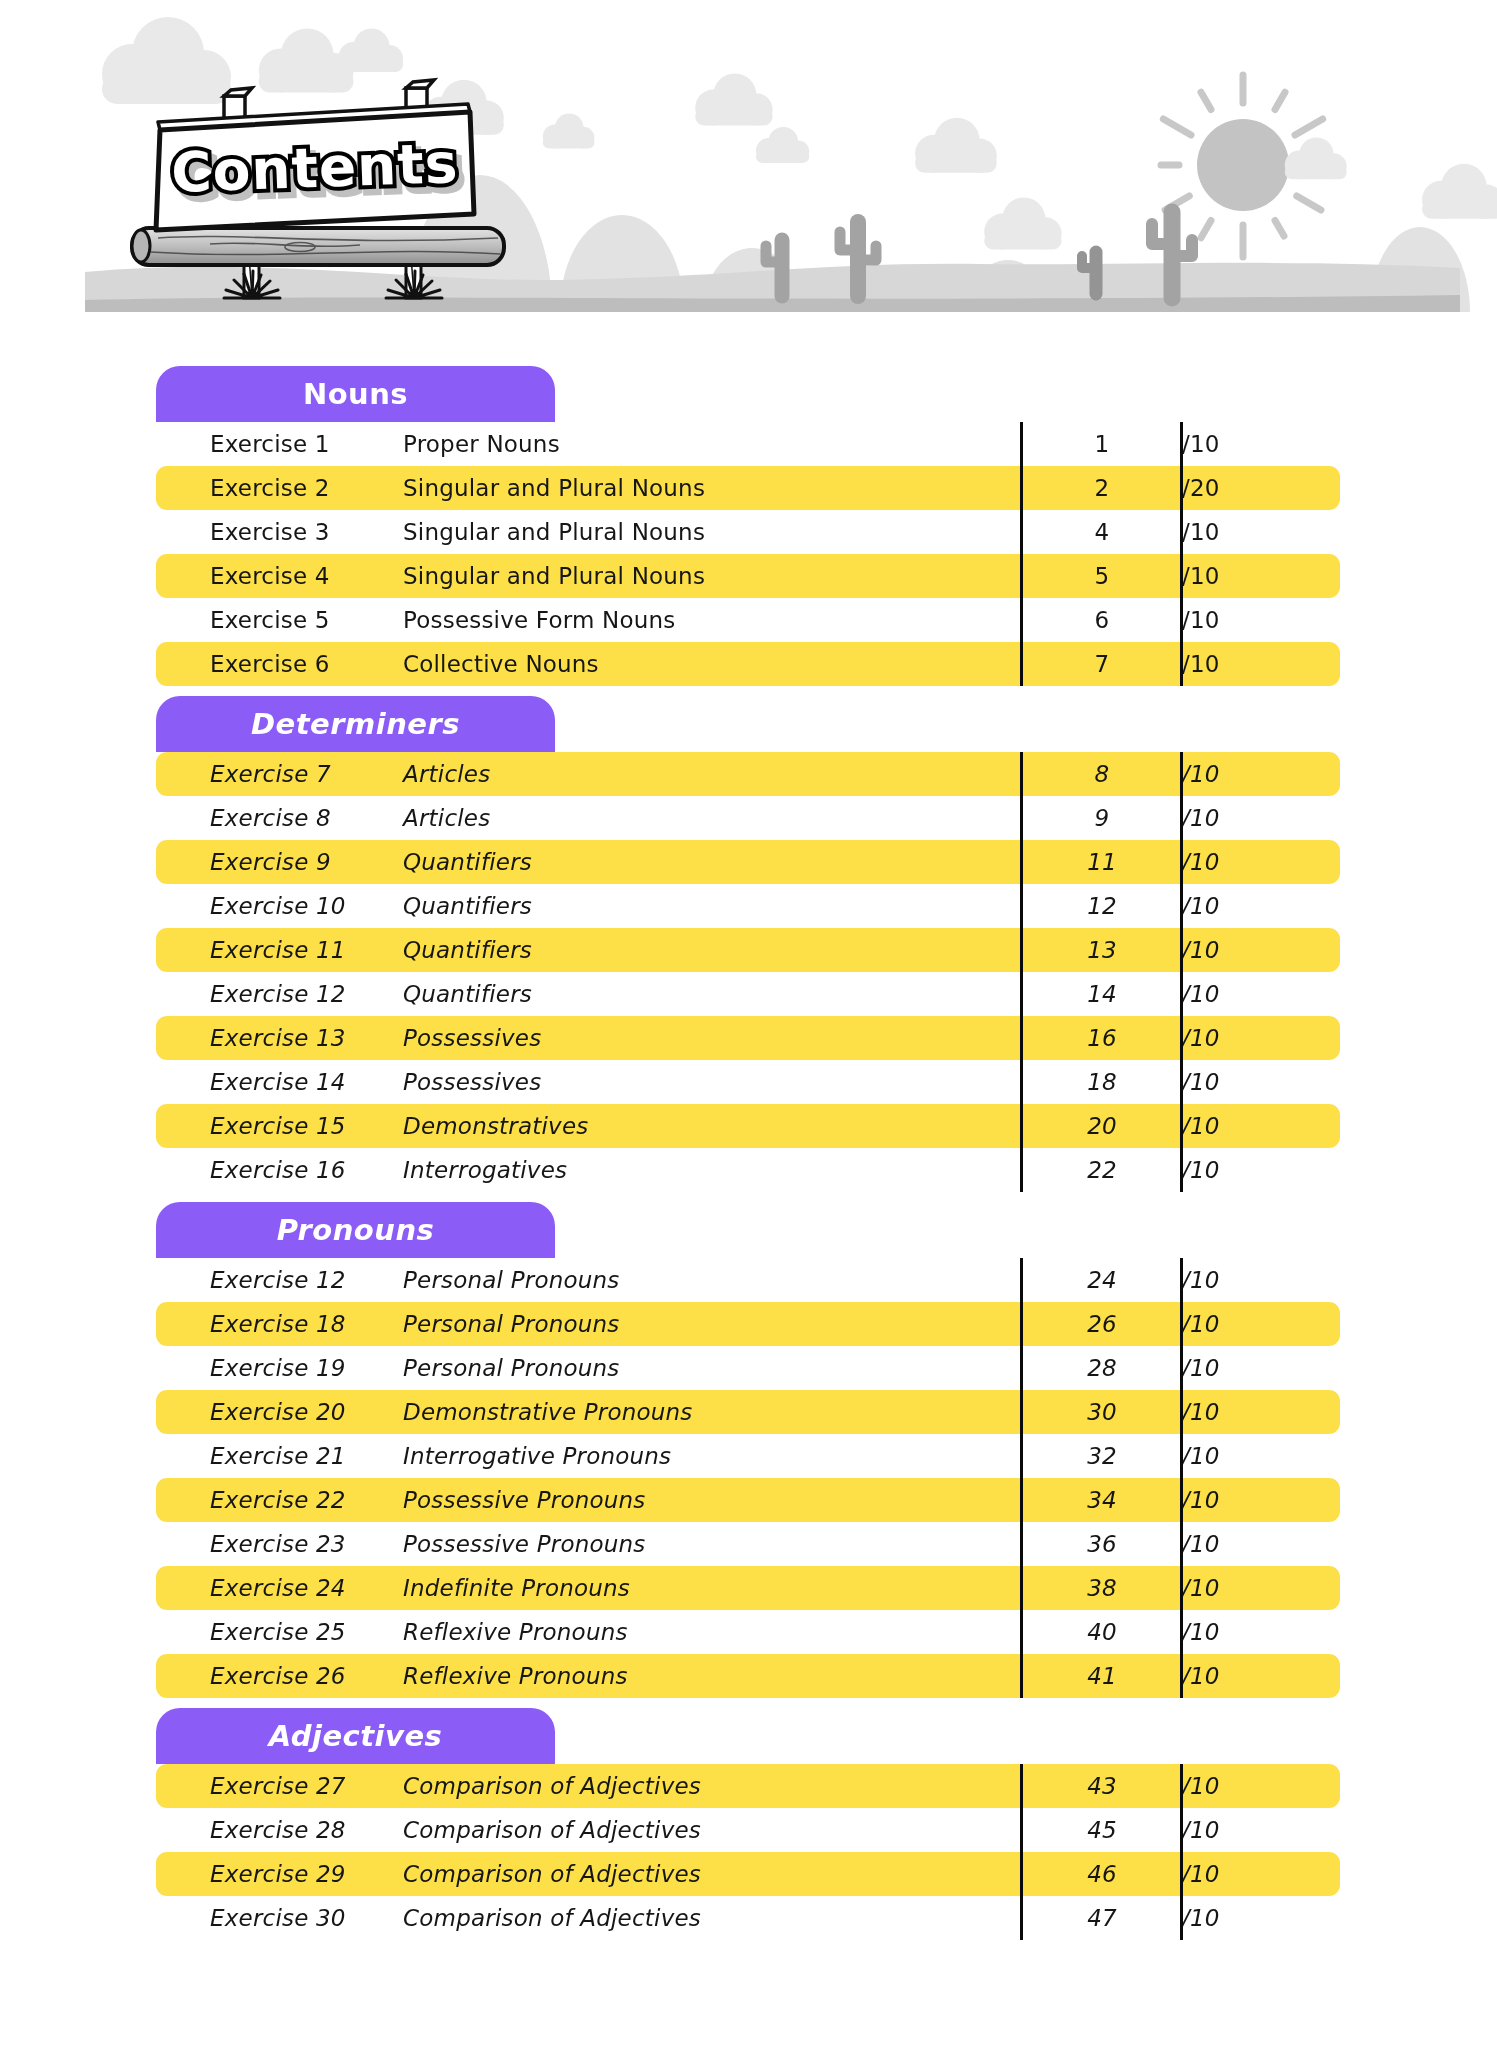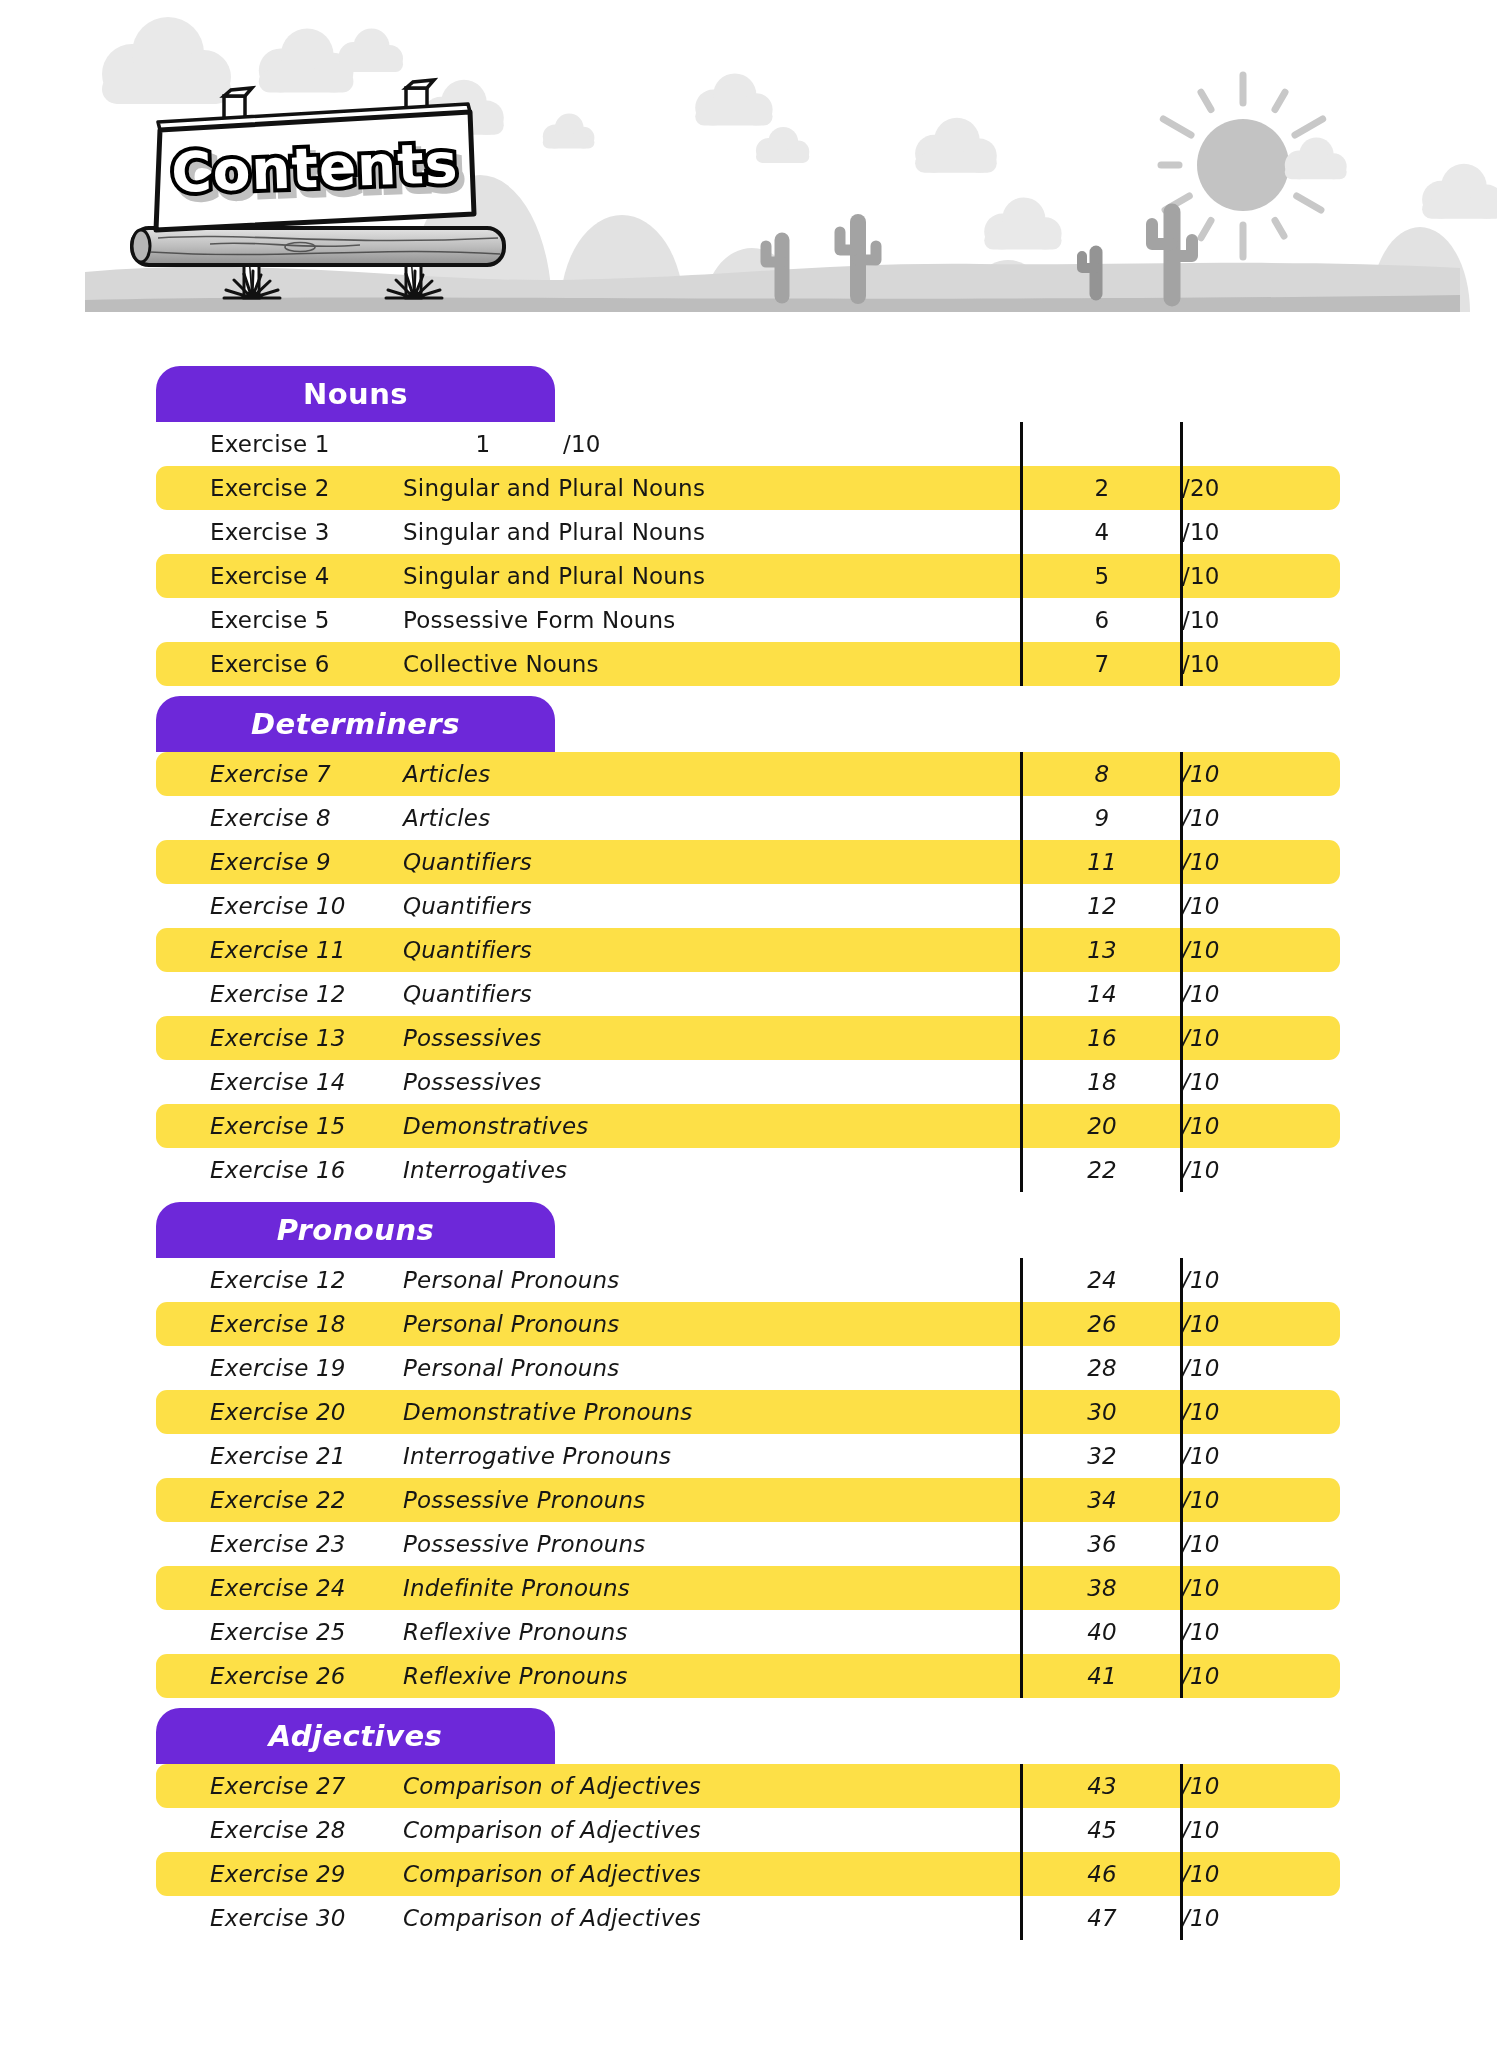--- a/index.html
+++ b/index.html
@@ -13,21 +13,21 @@
   .header-art{
     position:absolute;top:0;left:0;width:1497px;height:312px;
   }
   .contents-table{
     position:absolute;left:156px;top:366px;width:1184px;
   }
   .section{margin:0;}
   .section + .section{margin-top:10px;font-style:italic;}
   .tab{
     width:399px;height:56px;
-    background:#6d28d9;
+    background:#8b5cf6;
     border-radius:24px 24px 0 0;
     display:flex;align-items:center;justify-content:center;text-align:center;
   }
   .tab-label{
     color:#ffffff;font-size:29px;font-weight:bold;letter-spacing:.5px;
   }
   .rows{position:relative;}
   .row{
     height:44px;display:flex;align-items:center;
     font-size:23px;color:#161616;letter-spacing:.2px;
@@ -174,20 +174,21 @@
 </svg>
 
 <div class="contents-table">
     <div class="section">
       <div class="tab">
         <span class="tab-label">Nouns</span>
       </div>
       <div class="rows">
         <div class="row">
           <div class="cell-exercise">Exercise 1</div>
+          <div class="cell-topic">Proper Nouns</div>
           <div class="cell-page">1</div>
           <div class="cell-score">/10</div>
         </div>
         <div class="row shaded">
           <div class="cell-exercise">Exercise 2</div>
           <div class="cell-topic">Singular and Plural Nouns</div>
           <div class="cell-page">2</div>
           <div class="cell-score">/20</div>
         </div>
         <div class="row">

